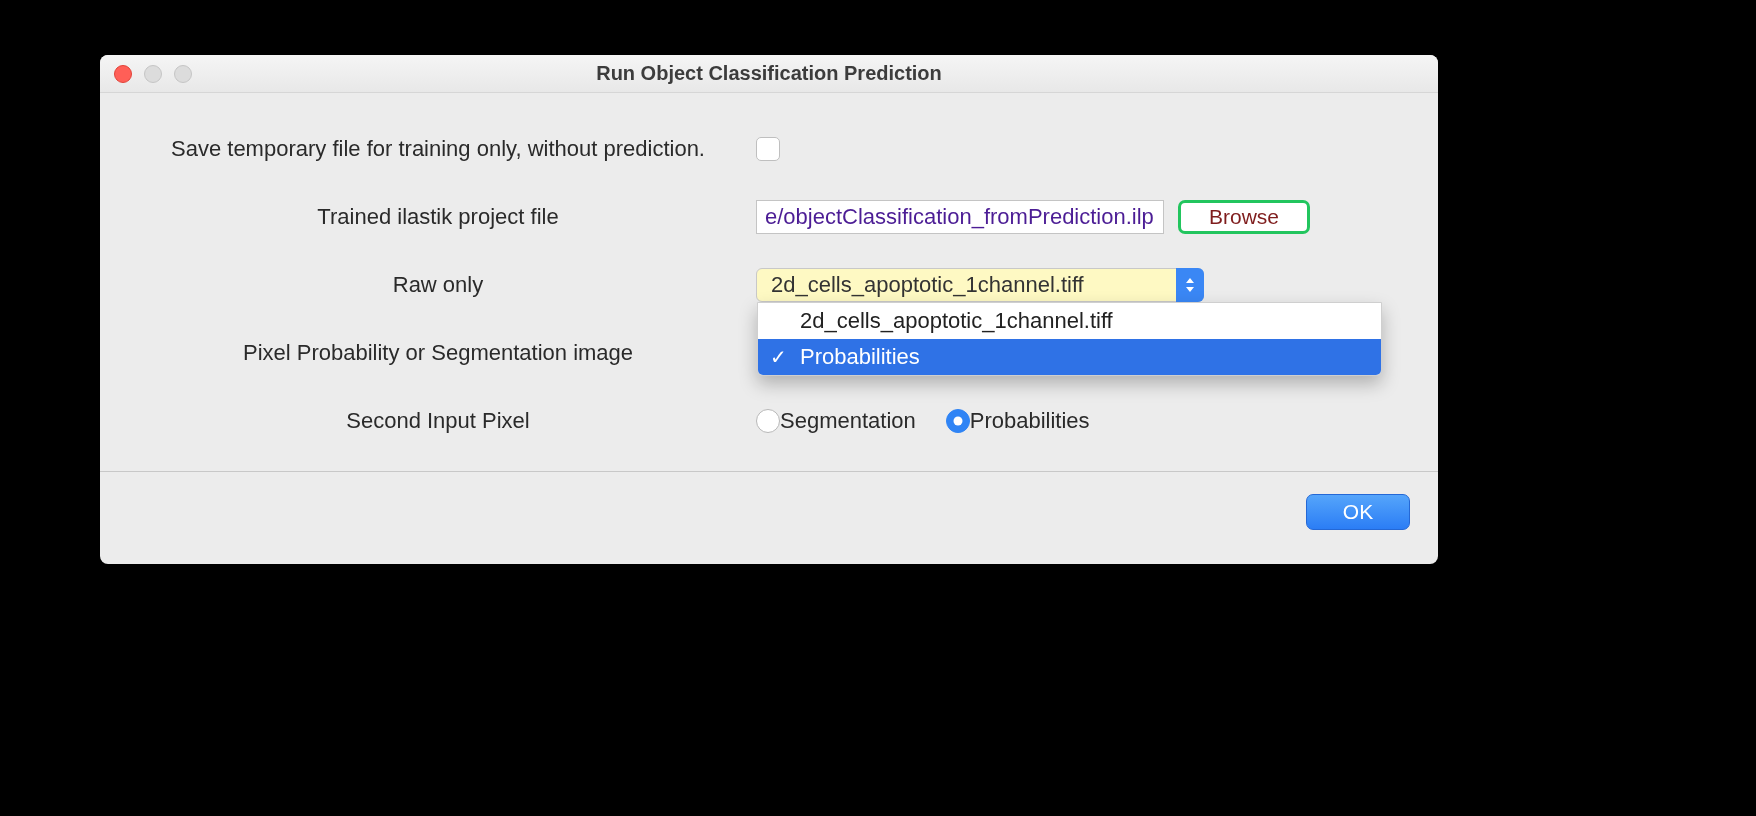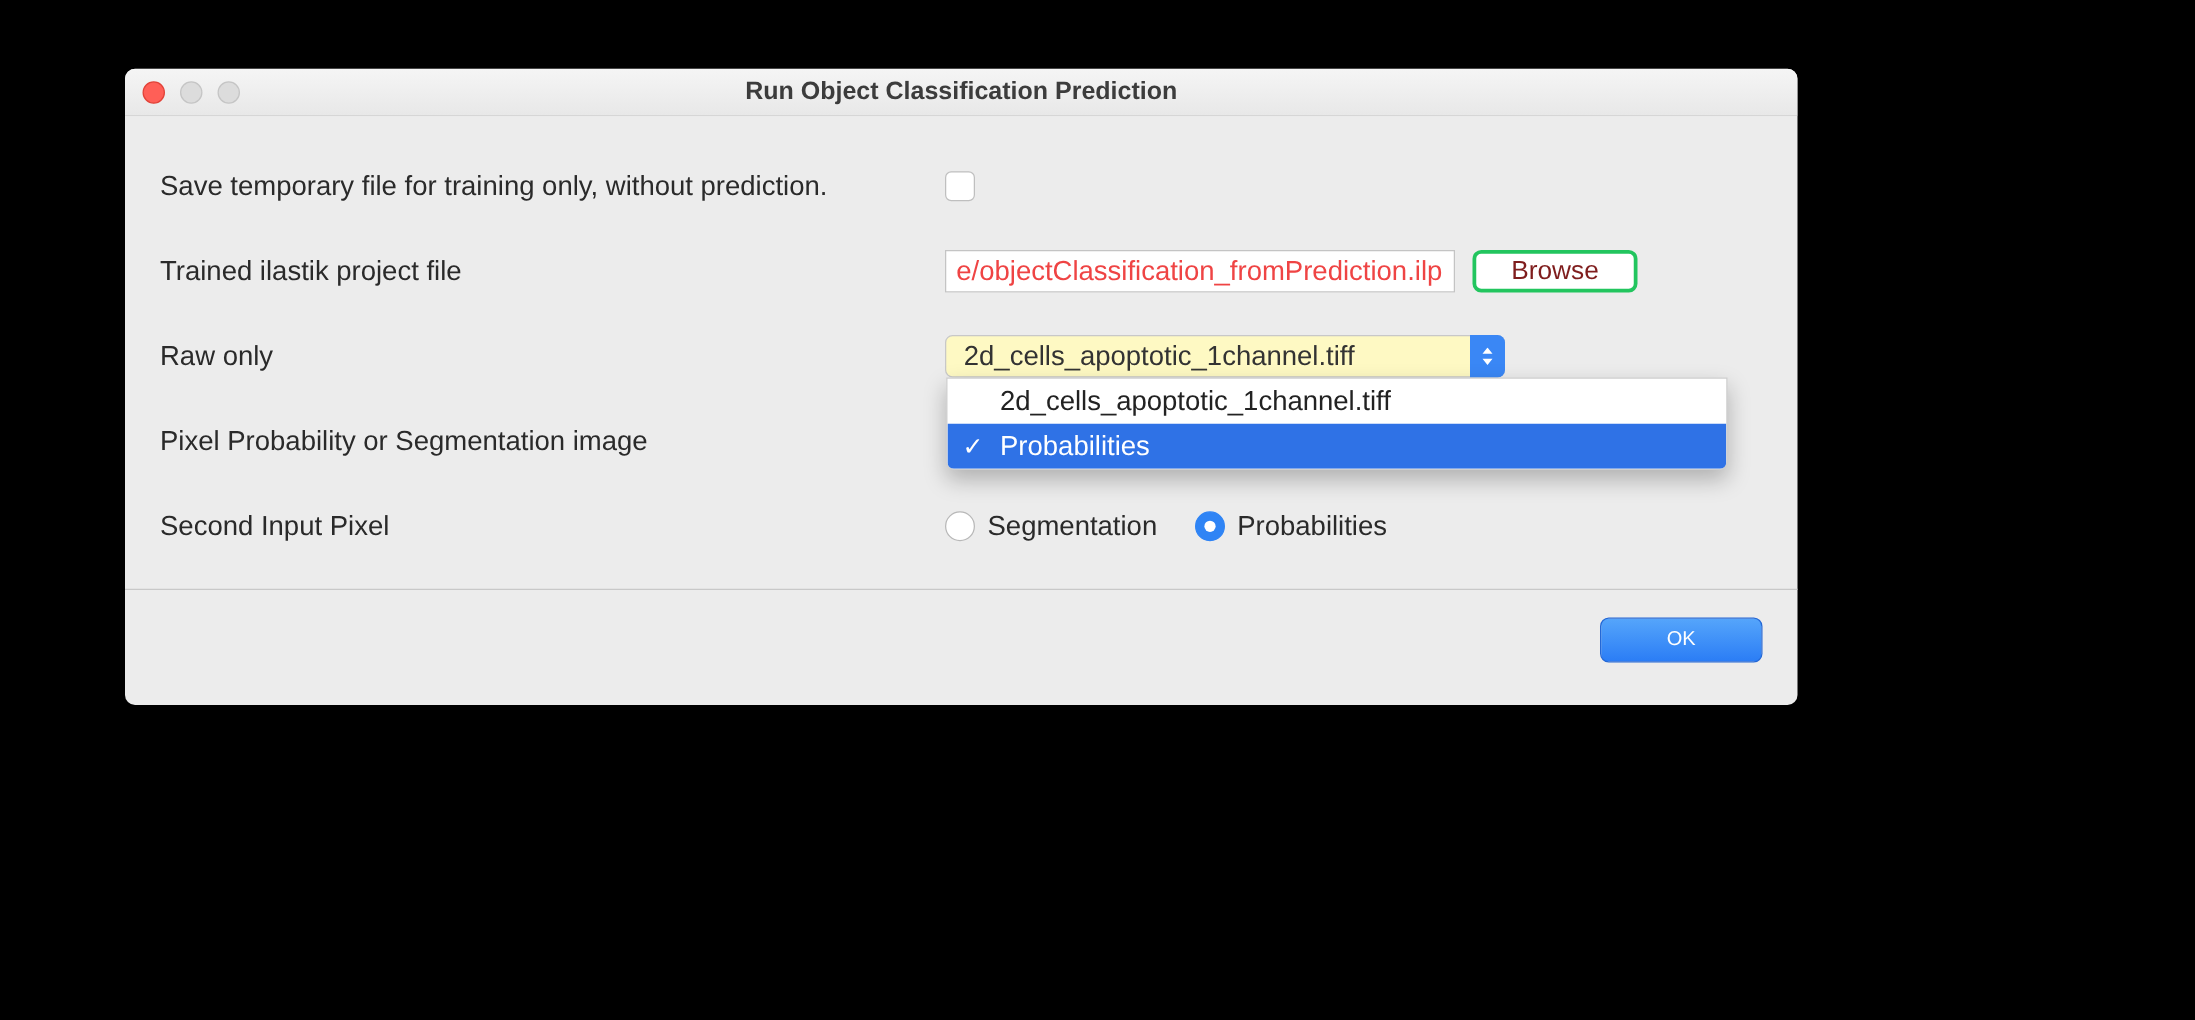--- a/index.html
+++ b/index.html
@@ -56,21 +56,21 @@
       padding: 38px 28px 10px 28px;
     }
     .row {
       display: flex;
       align-items: center;
       margin-bottom: 32px;
       min-height: 36px;
     }
     .label {
       flex: 0 0 628px;
-      text-align: left;
+      text-align: center;
       padding-right: 8px;
       color: #2a2a2a;
       font-size: 22px;
     }
     .controls {
       display: flex;
       align-items: center;
       flex: 1;
       gap: 14px;
     }
@@ -81,21 +81,21 @@
       border: 1px solid #bfbfbf;
       border-radius: 5px;
     }
     .textfield {
       height: 34px;
       background: #fff;
       border: 1px solid #c4c4c4;
       border-radius: 0;
       padding: 0 8px;
       font-size: 22px;
-      color: #ef4444;
+      color: #4c1d95;
       width: 408px;
       overflow: hidden;
       white-space: nowrap;
       display: flex;
       align-items: center;
     }
     .browse-btn {
       height: 34px;
       padding: 0 28px;
       background: #fff;
@@ -164,21 +164,20 @@
       font-size: 20px;
     }
     .radio-group {
       display: flex;
       align-items: center;
       gap: 30px;
     }
     .radio-option {
       display: flex;
       align-items: center;
-      gap: 10px;
       font-size: 22px;
       color: #2a2a2a;
     }
     .radio {
       width: 24px;
       height: 24px;
       border-radius: 50%;
       background: #fff;
       border: 1px solid #b8b8b8;
       position: relative;
@@ -201,26 +200,26 @@
       background: #c8c8c8;
       margin: 18px -28px 18px -28px;
     }
     .footer {
       display: flex;
       justify-content: flex-end;
       padding: 4px 0 24px 0;
     }
     .ok-btn {
       height: 36px;
-      width: 130px;
+      width: 104px;
       background: linear-gradient(#55a5fb, #2b7df5);
       border: 1px solid #2468d6;
       border-radius: 7px;
       color: #fff;
-      font-size: 16px;
+      font-size: 21px;
       cursor: pointer;
     }
   </style>
 </head>
 <body>
 
 <div class="window">
   <div class="titlebar">
     <div class="traffic-lights">
       <div class="tl close"></div>

